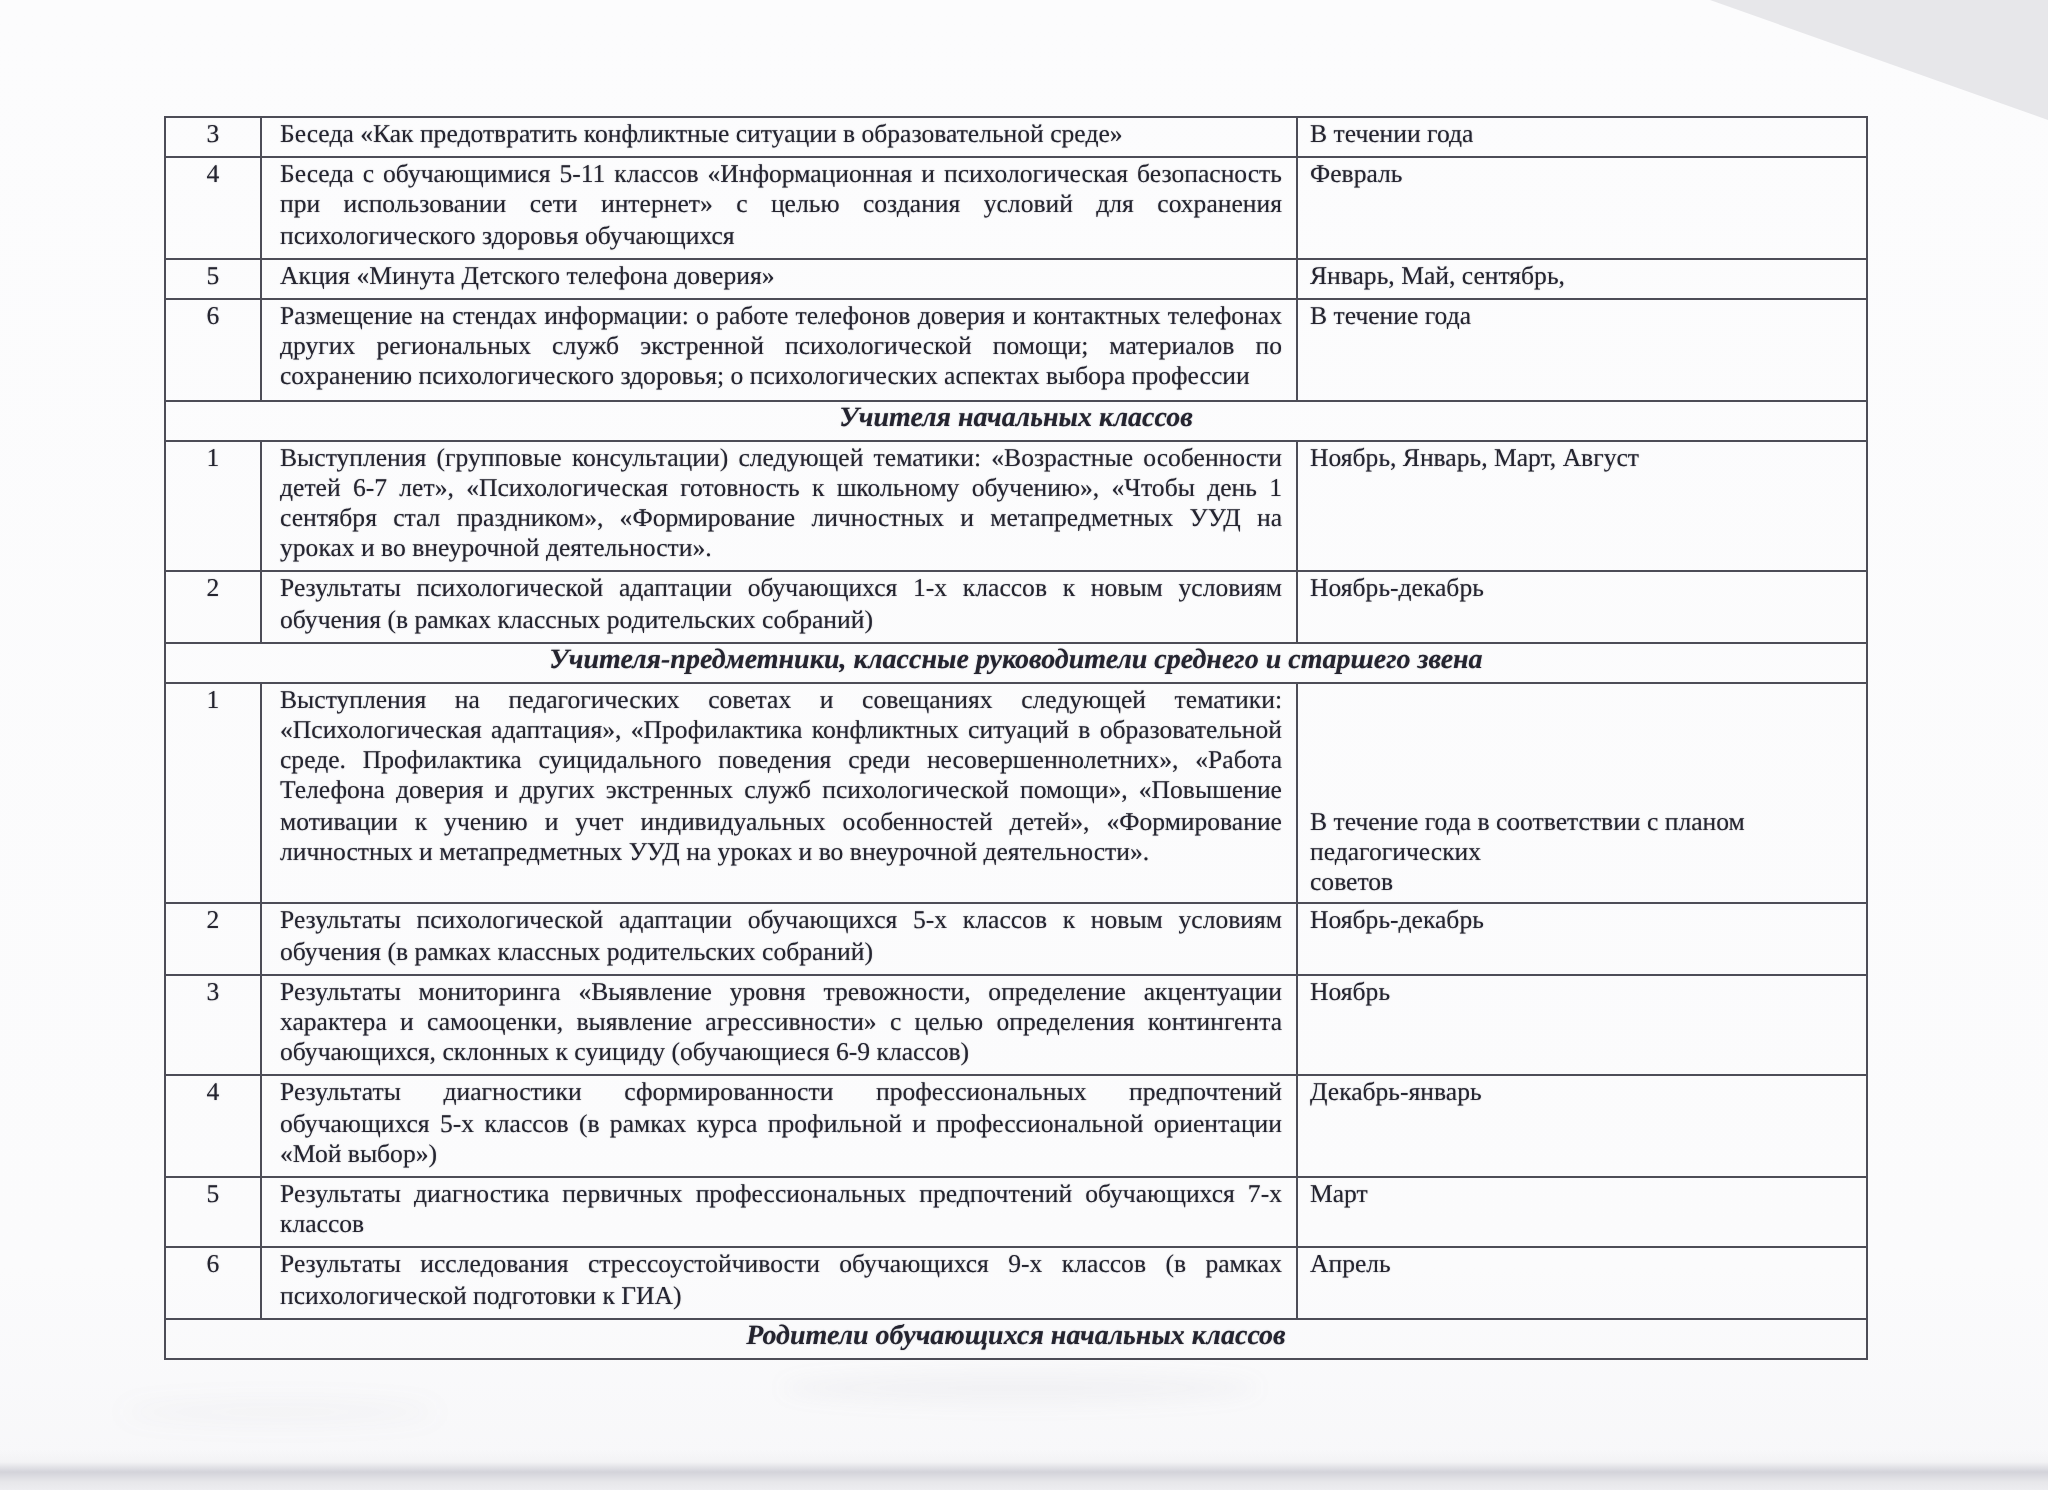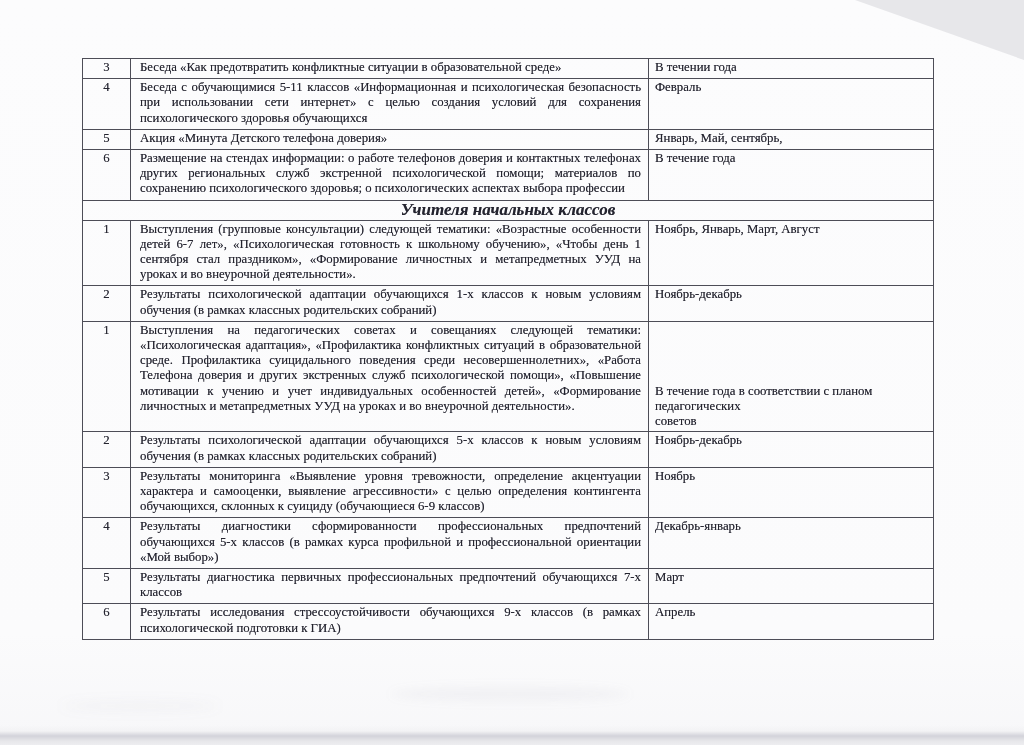--- a/index.html
+++ b/index.html
@@ -21,21 +21,21 @@
     vertical-align:top;
     font-size:12.8px;line-height:15.2px;
     text-shadow:0 0 0.6px rgba(40,40,55,0.55);
   }
   td.num{text-align:center;padding:1px 2px 2px;}
   td.act{text-align:justify;padding:1px 7px 3px 9px;}
   td.per{text-align:left;padding:1px 6px 2px;white-space:pre-line;}
   td.per.mid{padding-top:62px;margin-top:28px;}
   td.sec{
     text-align:center;font-weight:700;font-style:italic;
-    font-size:17px;line-height:16px;padding:1px 4px 2px;
+    font-size:14px;line-height:16px;padding:1px 4px 2px;
   }
   
   .fold{
     position:absolute;left:855px;top:0;width:169px;height:60px;
     clip-path:polygon(0 0,100% 0,100% 100%);
     background:linear-gradient(19deg,#80808b 0px,#a5a5af 8px,#c2c2ca 22px,#d8d8de 38px,#e7e7ea 56px);
   }
   
   .bottom-shadow{
     position:absolute;left:0;bottom:0;width:100%;height:20px;
@@ -95,20 +95,23 @@
         <td class="act">Выступления (групповые консультации) следующей тематики: «Возрастные особенности детей 6-7 лет», «Психологическая готовность к школьному обучению», «Чтобы день 1 сентября стал праздником», «Формирование личностных и метапредметных УУД на уроках и во внеурочной деятельности».</td>
         <td class="per">Ноябрь, Январь, Март, Август</td>
       </tr>
       <tr>
         <td class="num">2</td>
         <td class="act">Результаты психологической адаптации обучающихся 1-х классов к новым условиям обучения (в рамках классных родительских собраний)</td>
         <td class="per">Ноябрь-декабрь</td>
       </tr>
 
       <tr>
+        <td class="sec" colspan="3">Учителя-предметники, классные руководители среднего и старшего звена</td>
+      </tr>
+      <tr>
         <td class="num">1</td>
         <td class="act">Выступления на педагогических советах и совещаниях следующей тематики: «Психологическая адаптация», «Профилактика конфликтных ситуаций в образовательной среде. Профилактика суицидального поведения среди несовершеннолетних», «Работа Телефона доверия и других экстренных служб психологической помощи», «Повышение мотивации к учению и учет индивидуальных особенностей детей», «Формирование личностных и метапредметных УУД на уроках и во внеурочной деятельности».</td>
         <td class="per mid">В течение года в соответствии с планом
 педагогических
 советов</td>
       </tr>
       <tr>
         <td class="num">2</td>
         <td class="act">Результаты психологической адаптации обучающихся 5-х классов к новым условиям обучения (в рамках классных родительских собраний)</td>
         <td class="per">Ноябрь-декабрь</td>
@@ -127,20 +130,23 @@
         <td class="num">5</td>
         <td class="act">Результаты диагностика первичных профессиональных предпочтений обучающихся 7-х классов</td>
         <td class="per">Март</td>
       </tr>
       <tr>
         <td class="num">6</td>
         <td class="act">Результаты исследования стрессоустойчивости обучающихся 9-х классов (в рамках психологической подготовки к ГИА)</td>
         <td class="per">Апрель</td>
       </tr>
 
+      <tr>
+        <td class="sec" colspan="3">Родители обучающихся начальных классов</td>
+      </tr>
     </tbody>
   </table>
 
   <div class="smudge"></div>
   <div class="smudge2"></div>
   <div class="bottom-shadow"></div>
 
 </div>
 
 </body></html>

